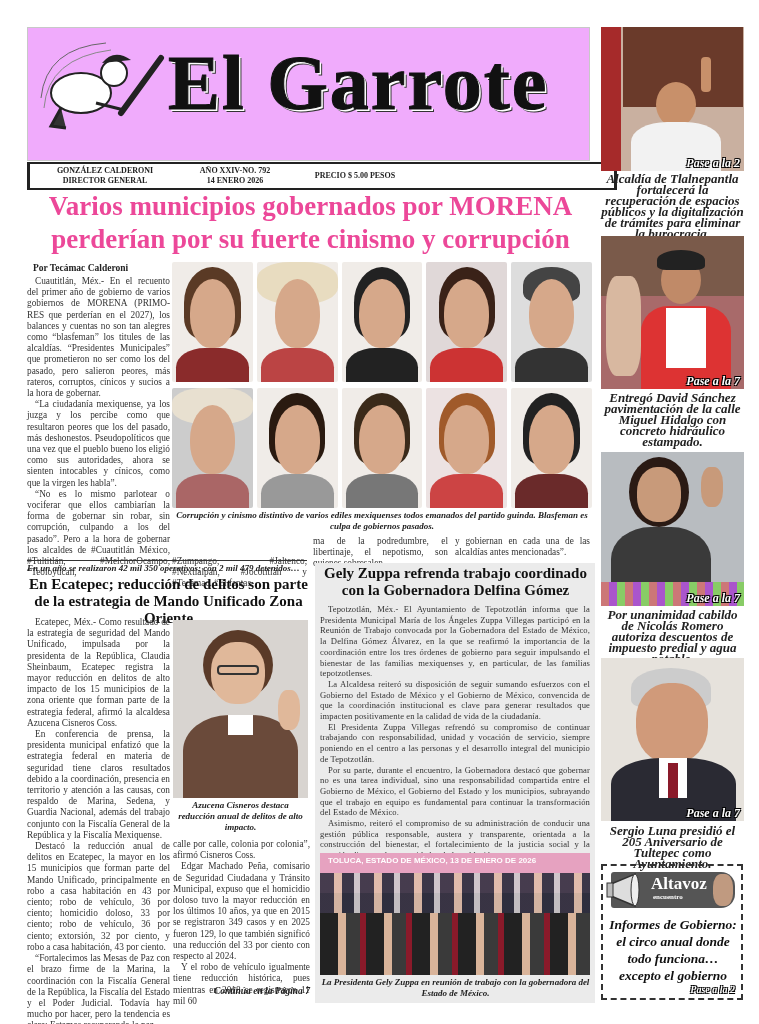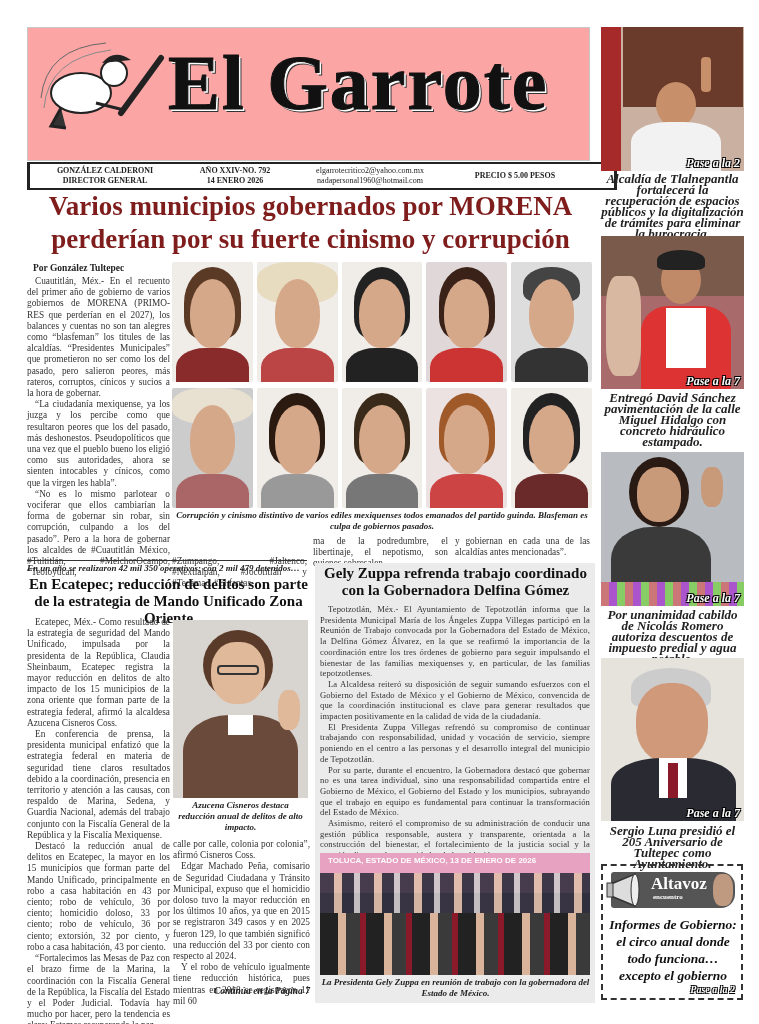--- a/index.html
+++ b/index.html
@@ -1,28 +1,28 @@
 <!DOCTYPE html>
 <html><head>
 <meta charset="utf-8">
 <style>
   * { box-sizing: border-box; margin: 0; padding: 0; }
   body { width: 759px; height: 1024px; background: #fff; font-family: "Liberation Serif", serif; color: #222; position: relative; overflow: hidden; }
   .abs { position: absolute; }
 
   
-  .masthead { left: 27px; top: 27px; width: 563px; height: 134px; background: #fca5a5; border: 1px solid #c8c8c8; overflow: hidden; }
+  .masthead { left: 27px; top: 27px; width: 563px; height: 134px; background: #f0abfc; border: 1px solid #c8c8c8; overflow: hidden; }
   .mascot { left: 8px; top: 10px; width: 130px; height: 100px; }
   .logo-text { left: 140px; top: 0px; font-family: "Liberation Serif", serif; font-weight: bold; font-size: 78px; letter-spacing: 2px; color: #111; -webkit-text-stroke: 1px #111; text-shadow: 2px 2px 0 #fff, 3px 3px 0 #333; line-height: 110px; }
   .logo-sub { left: 140px; top: 102px; width: 400px; text-align: center; font-family: "Liberation Sans", sans-serif; font-weight: bold; font-style: italic; font-size: 26px; letter-spacing: 2px; color: #222; }
 
   .infobar { left: 27px; top: 162px; width: 590px; height: 28px; border: 2px solid #222; border-left-width: 3px; border-right-width: 3px; background: #fff; display: flex; align-items: center; font-size: 8px; font-weight: bold; }
   .infobar .cell { text-align: center; line-height: 10px; }
 
-  .headline { left: 28px; top: 190px; width: 565px; font-weight: bold; font-size: 27px; line-height: 33px; color: #7f1d1d; text-align: center; }
+  .headline { left: 28px; top: 190px; width: 565px; font-weight: bold; font-size: 27px; line-height: 33px; color: #ec4899; text-align: center; }
   .byline { left: 33px; top: 263px; font-weight: bold; font-size: 9.5px; }
 
   .col-text { font-size: 9.3px; line-height: 11.2px; text-align: justify; color: #333; }
   .col-text p { text-indent: 8px; }
 
   .photo-grid { left: 172px; top: 262px; width: 420px; height: 246px; display: grid; grid-template-columns: repeat(5, 1fr); grid-template-rows: repeat(2, 1fr); gap: 6px 4px; }
   .face { border-radius: 2px; position: relative; overflow: hidden; background: #f0ece8; }
   .face .head { position: absolute; left: 22%; top: 14%; width: 56%; height: 58%; border-radius: 50% 50% 45% 45%; background: #d6a88a; }
   .face .hair { position: absolute; left: 15%; top: 4%; width: 70%; height: 60%; border-radius: 50% 50% 30% 30%; }
   .face .body { position: absolute; left: 5%; top: 72%; width: 90%; height: 40%; border-radius: 40% 40% 0 0; }
@@ -65,29 +65,25 @@
 
 <div class="abs infobar">
   <div class="cell" style="width:150px">
     <div>GONZÁLEZ CALDERONI</div>
     <div>DIRECTOR GENERAL</div>
   </div>
   <div class="cell" style="width:110px">
     <div>AÑO XXIV-NO. 792</div>
     <div>14 ENERO 2026</div>
   </div>
-  <div class="cell" style="width:160px;font-weight:normal">
-    <div>elgarrotecritico2@yahoo.com.mx</div>
-    <div>nadapersonal1960@hotmail.com</div>
-  </div>
   <div class="cell" style="width:130px">PRECIO $ 5.00 PESOS</div>
 </div>
 
 <div class="abs headline">Varios municipios gobernados por MORENA perderían por su fuerte cinismo y corrupción</div>
-<div class="abs byline">Por González Tultepec</div>
+<div class="abs byline">Por Tecámac Calderoni</div>
 
 <div class="abs col-text" style="left:27px;top:276px;width:143px;">
   <p>Cuautitlán, Méx.- En el recuento del primer año de gobierno de varios gobiernos de MORENA (PRIMO-RES que perderían en el 2027), los balances y cuentas no son tan alegres como “blasfeman” los titules de las alcaldías. “Presidentes Municipales” que prometieron no ser como los del pasado, pero salieron peores, más rateros, corruptos, cínicos y sucios a la hora de gobernar.</p>
   <p>“La ciudadanía mexiquense, ya los juzga y los percibe como que resultaron peores que los del pasado, más deshonestos. Pseudopolíticos que una vez que el pueblo bueno los eligió como sus autoridades, ahora se sienten intocables y cínicos, como que la virgen les habla”.</p>
   <p>“No es lo mismo parlotear o vociferar que ellos cambiarían la forma de gobernar sin robar, sin corrupción, culpando a los del pasado”. Pero a la hora de gobernar los alcaldes de #Cuautitlán México, #Tultitlán, #MelchorOcampo, “Teoloyucan,</p>
 </div>
 
 <div class="abs photo-grid">
   <div class="face">
       <div class="body" style="background:#8a2b2b"></div>

